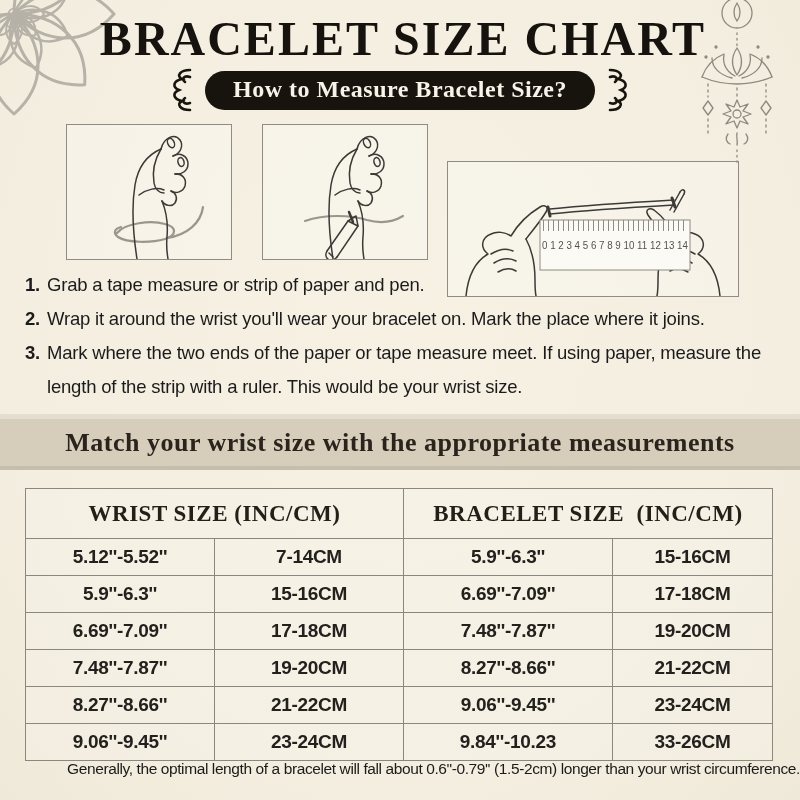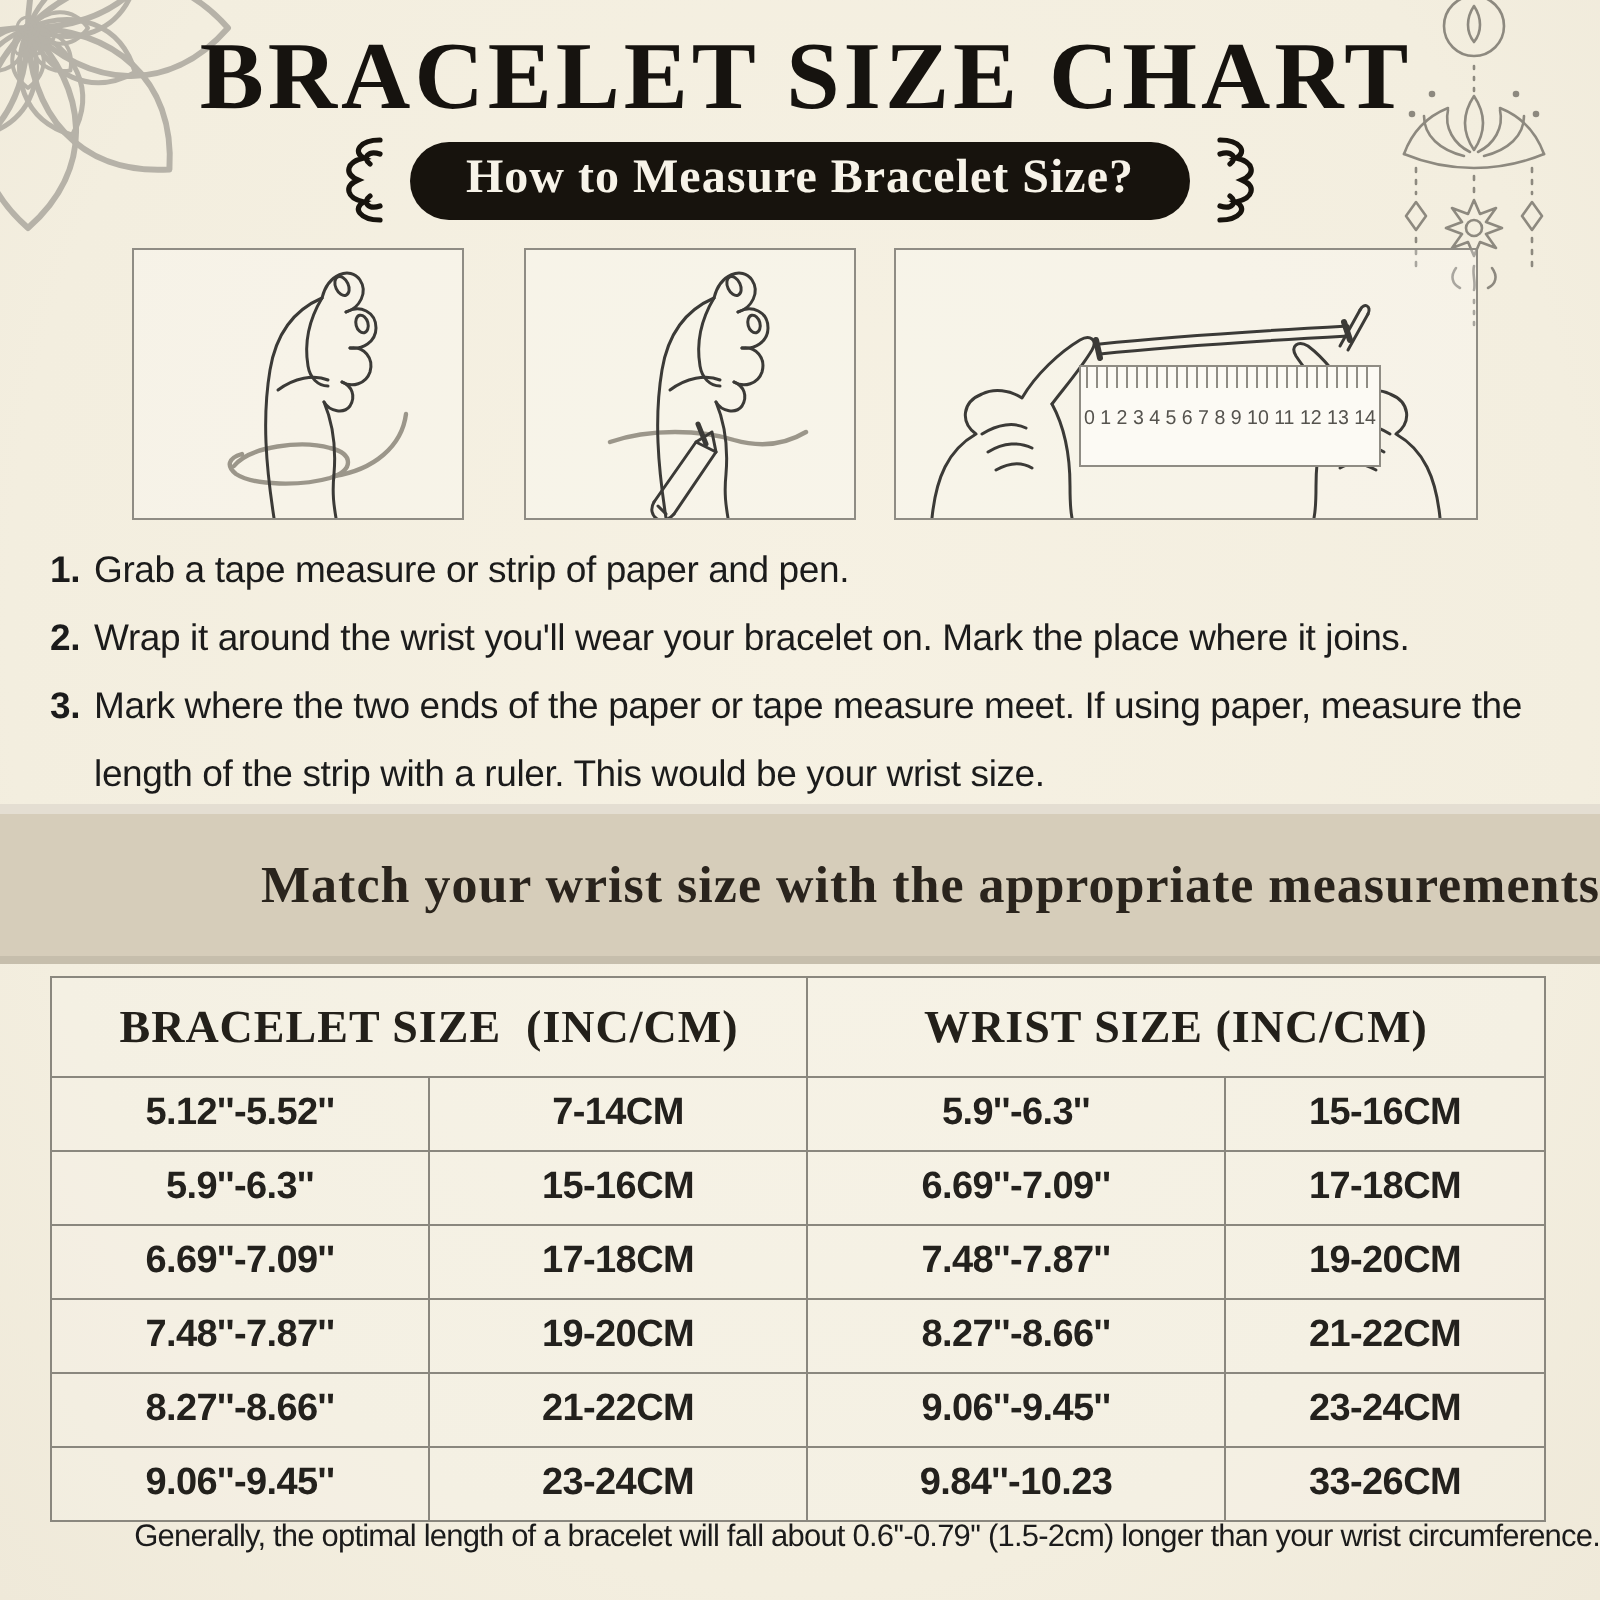--- a/index.html
+++ b/index.html
@@ -29,31 +29,31 @@
     padding:5px 28px 7px 28px;
     font-family:"Liberation Serif",serif;font-weight:700;font-size:24px;letter-spacing:0.5px;
     white-space:nowrap;
   }
   .flourish{flex:0 0 auto;}
   .flip{transform:scaleX(-1);}
   
   .illus{position:absolute;top:124px;height:134px;border:1px solid #8f8c84;background:rgba(255,255,255,0.25);}
   .box1{left:66px;width:164px;}
   .box2{left:262px;width:164px;}
-  .box3{left:447px;width:290px;}
+  .box3{left:447px;width:290px;margin-top:37px;}
   
   .instructions{position:absolute;left:25px;top:268px;width:758px;}
   .instr{display:flex;gap:7px;line-height:34px;font-size:18.5px;letter-spacing:-0.2px;color:#1b1b1b;}
   .instr .num{flex:0 0 auto;font-weight:700;}
   .instr .txt{flex:1 1 auto;}
   
   .band{
-    position:absolute;left:0;top:402px;width:100%;height:80px;background:#d6cdba;
+    position:absolute;left:0;top:414px;width:100%;height:56px;background:#d6cdba;
     box-shadow:inset 0 5px 0 rgba(255,255,255,0.35), inset 0 -4px 0 rgba(0,0,0,0.07);
-    display:flex;flex-direction:column;align-items:flex-end;justify-content:center;
+    display:flex;flex-direction:column;align-items:center;justify-content:center;
     font-family:"Liberation Serif",serif;font-weight:700;font-size:26px;
     color:#2a241d;letter-spacing:0.5px;line-height:31px;
   }
   
   .size-table{
     position:absolute;left:25px;top:488px;width:746px;
     display:grid;grid-template-columns:189px 189px 209px 159px;
     border:1px solid #8a877e;background:rgba(255,255,255,0.15);
   }
   .size-table > div{
@@ -261,22 +261,22 @@
       <span class="num">3.</span>
       <span class="txt">Mark where the two ends of the paper or tape measure meet. If using paper, measure the length of the strip with a ruler. This would be your wrist size.</span>
     </div>
   </div>
 
   <div class="band">
     <div>Match your wrist size with the appropriate measurements</div>
   </div>
 
   <div class="size-table">
+    <div class="th">WRIST SIZE (INC/CM)</div>
     <div class="th">BRACELET SIZE&nbsp; (INC/CM)</div>
-    <div class="th">WRIST SIZE (INC/CM)</div>
 
     <div class="td">5.12''-5.52''</div>
     <div class="td">7-14CM</div>
     <div class="td">5.9''-6.3''</div>
     <div class="td">15-16CM</div>
 
     <div class="td">5.9''-6.3''</div>
     <div class="td">15-16CM</div>
     <div class="td">6.69''-7.09''</div>
     <div class="td">17-18CM</div>

